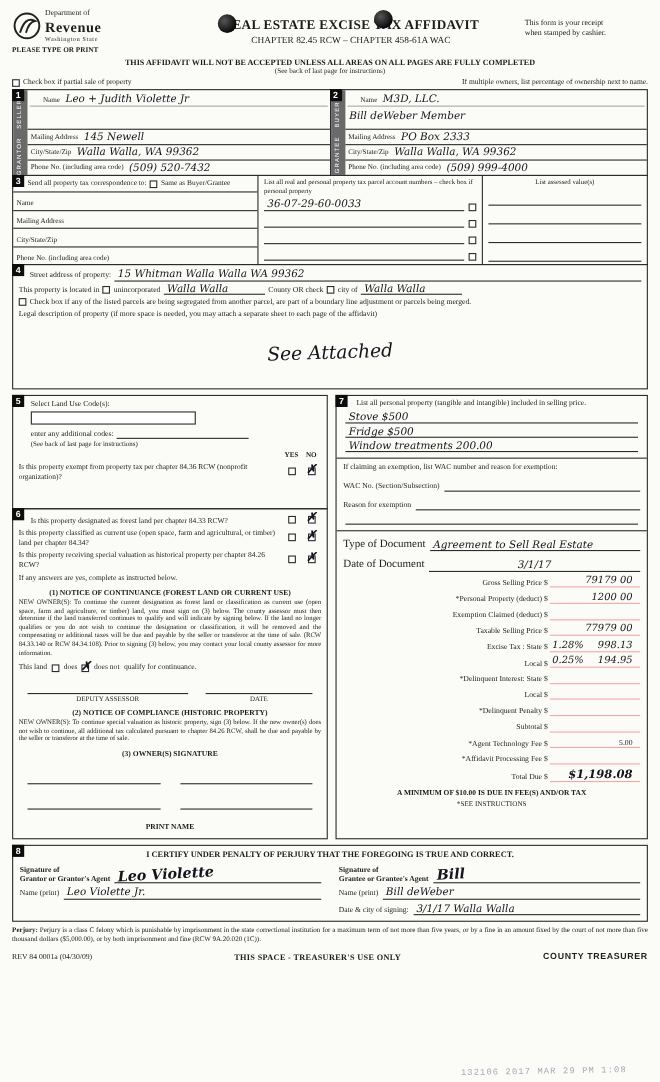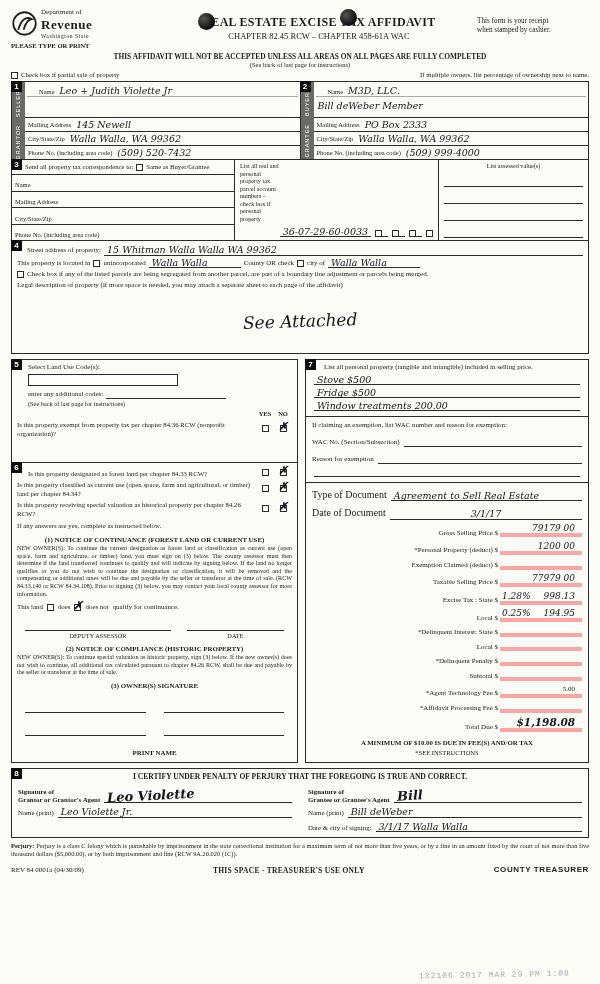--- a/index.html
+++ b/index.html
@@ -51,21 +51,21 @@
   .p-name{flex:1;display:flex;flex-direction:column;padding:1px 2px}
   .nline{display:flex;gap:5px;align-items:flex-end;min-height:14px;padding:0 2px}
   .nline.first{border-bottom:1px solid #a9a9a9;padding-left:12px}
   .plabel{font-size:6.5px}
   .p-row{border-top:1px solid #2b2b2b;padding:1px 3px;height:14px;display:flex;align-items:center;gap:5px}
   
   .sec3{display:flex;margin-top:-1px;min-height:82px}
   .sec3-left{flex:1.15;display:flex;flex-direction:column}
   .sendrow{display:flex;align-items:center;gap:3px;font-size:6.7px;padding:3px 3px 2px 13px}
   .f-row{display:flex;align-items:flex-end;gap:3px;flex:1;border-top:1px solid #2b2b2b;padding:1px 3px}
-  .sec3-mid{flex:1;border-left:1px solid #2b2b2b;padding:2px 5px;display:flex;flex-direction:row}
+  .sec3-mid{flex:1;border-left:1px solid #2b2b2b;padding:2px 5px;display:flex;flex-direction:column}
   .colhead{font-size:6.2px;line-height:1.2}
   .parcelrow{display:flex;align-items:flex-end;gap:4px;flex:1;padding-bottom:1px}
   .sec3-right{flex:.72;border-left:1px solid #2b2b2b;padding:2px 5px;display:flex;flex-direction:column}
   .valrow{flex:1;display:flex;align-items:flex-end}
   
   .sec4{margin-top:-1px;padding:2px 5px 0;min-height:114px;display:flex;flex-direction:column}
   .s4row{display:flex;align-items:center;gap:3px;margin-top:2px;font-size:7px}
   .s4row.first{padding-left:10px}
   .see-attached{flex:1;display:flex;align-items:center;justify-content:center}
   .hw-big{font-size:17px;transform:rotate(-2deg)}
@@ -101,21 +101,21 @@
   .s7head{font-size:6.9px;padding-left:12px}
   .itemline{border-bottom:1px solid #2b2b2b;min-height:13px;display:flex;align-items:flex-end;
         margin:0 2px;padding:0 3px}
   .divider{border-top:1px solid #2b2b2b;margin:5px -6px 0}
   .s7sub{font-size:6.9px;margin-top:4px}
   .wacrow{display:flex;align-items:flex-end;gap:4px;margin-top:7px}
   .docrow{display:flex;align-items:flex-end;gap:4px;margin-top:6px}
   .docrow .dlabel{font-weight:normal;font-size:10px}
   .finrow{display:flex;align-items:flex-end;margin-top:4.6px}
   .flabel{flex:1;text-align:right;font-size:7px;padding-right:2px}
-  .fval{flex:0 0 82px;border-bottom:4px solid #fca5a5;display:flex;align-items:flex-end;
+  .fval{flex:0 0 82px;border-bottom:1px solid #fca5a5;display:flex;align-items:flex-end;
         min-height:10px;padding:0 2px;gap:2px}
   .fval .hw{font-size:9px}
   .fval .val{margin-left:auto;margin-right:5px}
   .fval .printed{font-family:"Liberation Serif",serif;font-style:normal;font-size:7px;color:#1c1c1c}
   .fval .total-val{font-size:10.5px;font-weight:bold}
   .minnote{font-weight:bold;text-align:center;font-size:6.8px;margin-top:7px}
   .seeinstr{text-align:center;font-size:6.5px;margin-top:2px}
   
   .sec8{margin-top:5px;padding:2px 6px 5px}
   .certify{text-align:center;font-weight:bold;font-size:7.6px;margin-top:1px}

